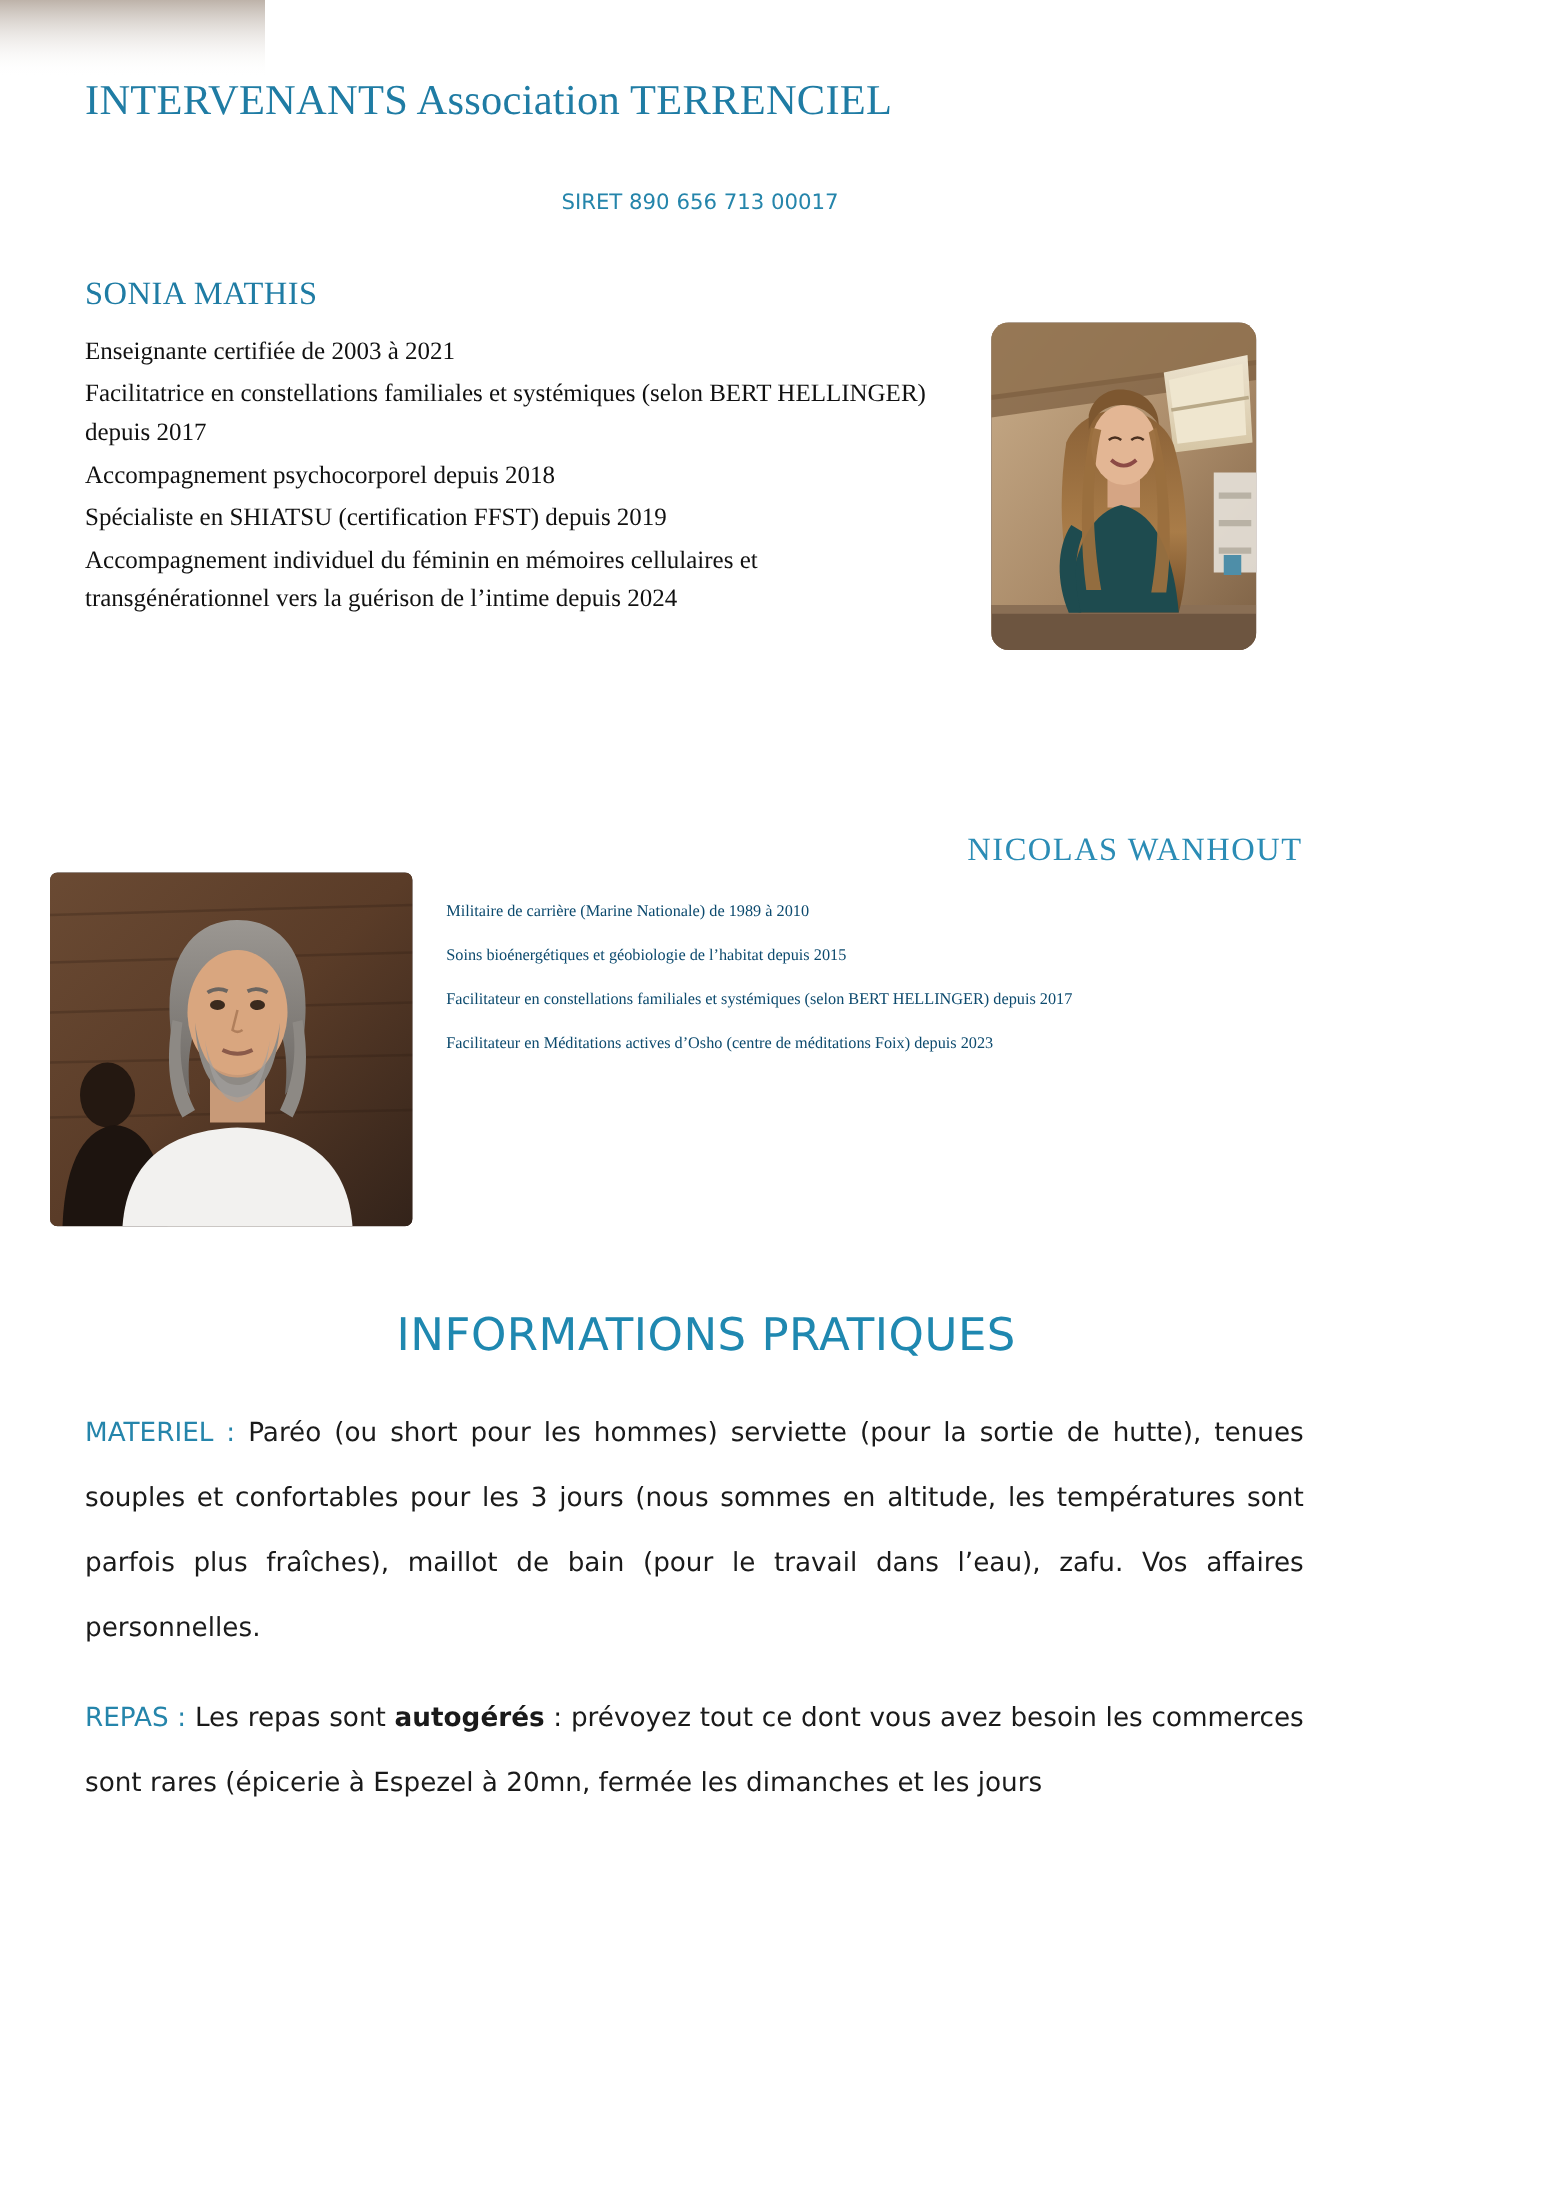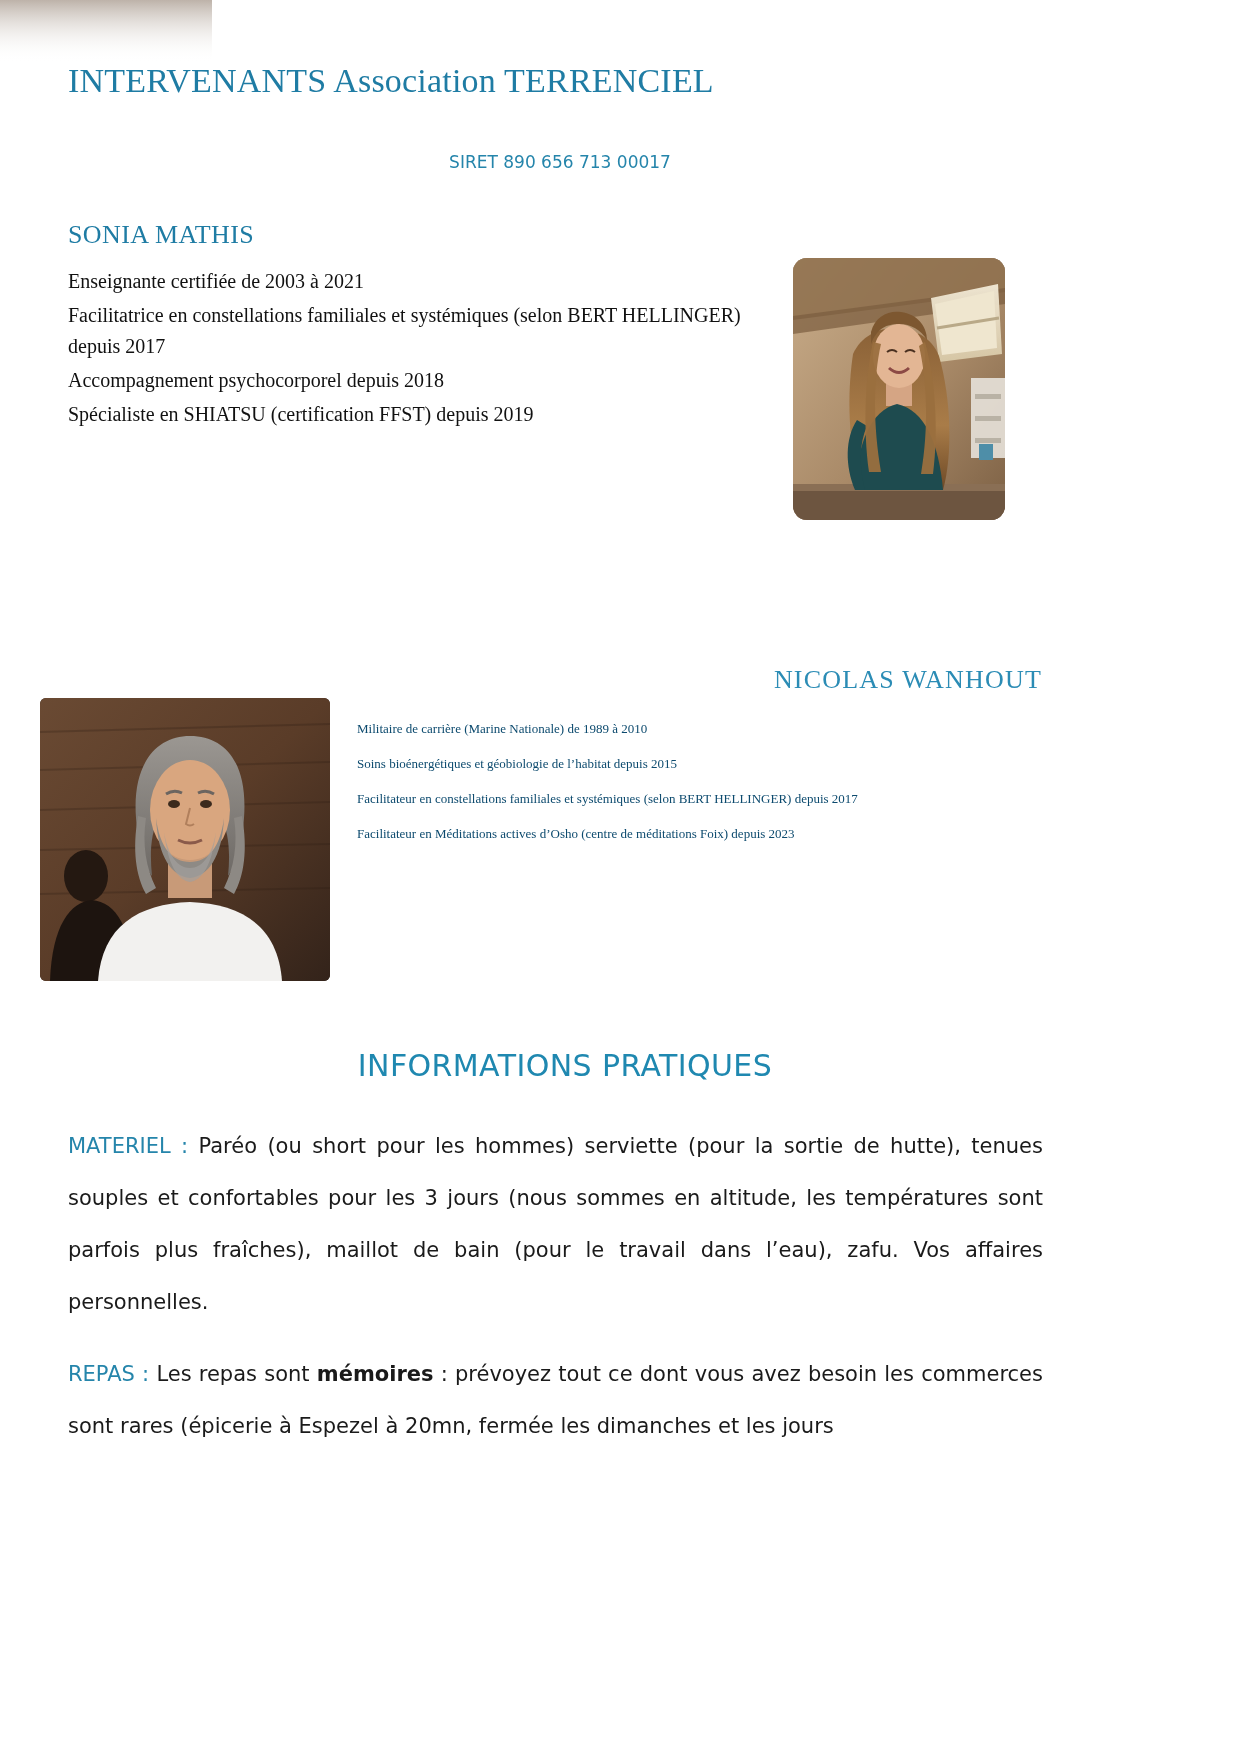--- a/index.html
+++ b/index.html
@@ -114,21 +114,21 @@
   }
 
   
   .section-heading {
     position: absolute;
     left: 0;
     top: 1048px;
     width: 1130px;
     text-align: center;
     font-family: "DejaVu Sans", sans-serif;
-    font-size: 30px;
+    font-size: 36px;
     color: #1f88b0;
     letter-spacing: 0.4px;
   }
 
   
   .para {
     position: absolute;
     left: 68px;
     width: 975px;
     font-family: "DejaVu Sans", sans-serif;
@@ -153,20 +153,21 @@
 
   <div class="doc-title">INTERVENANTS Association TERRENCIEL</div>
   <div class="doc-subtitle">SIRET 890 656 713 00017</div>
 
   <div class="person1-name">SONIA MATHIS</div>
   <div class="person1-lines">
     <p>Enseignante certifiée de 2003 à 2021</p>
     <p>Facilitatrice en constellations familiales et systémiques (selon BERT HELLINGER) depuis 2017</p>
     <p>Accompagnement psychocorporel depuis 2018</p>
     <p>Spécialiste en SHIATSU (certification FFST) depuis 2019</p>
+    <p>Accompagnement individuel du féminin en mémoires cellulaires et transgénérationnel vers la guérison de l’intime depuis 2024</p>
   </div>
 
   <div class="photo1">
     <svg width="212" height="262" viewBox="0 0 212 262" xmlns="http://www.w3.org/2000/svg">
       <defs>
         <linearGradient id="wallG" x1="0" y1="0" x2="1" y2="1">
           <stop offset="0%" stop-color="#c9ad8a"></stop>
           <stop offset="55%" stop-color="#a98a68"></stop>
           <stop offset="100%" stop-color="#7c6044"></stop>
         </linearGradient>
@@ -288,16 +289,16 @@
     <p>Facilitateur en Méditations actives d’Osho (centre de méditations Foix) depuis 2023</p>
   </div>
 
   <div class="section-heading">INFORMATIONS PRATIQUES</div>
 
   <div class="para" id="para-materiel">
     <span class="label">MATERIEL :</span><span> Paréo (ou short pour les hommes) serviette (pour la sortie de hutte), tenues souples et confortables pour les 3 jours (nous sommes en altitude, les températures sont parfois plus fraîches), maillot de bain (pour le travail dans l’eau), zafu. Vos affaires personnelles.</span>
   </div>
 
   <div class="para" id="para-repas">
-    <span class="label">REPAS :</span><span> Les repas sont </span><b>mémoires</b><span> : prévoyez tout ce dont vous avez besoin les commerces sont rares (épicerie à Espezel à 20mn, fermée les dimanches et les jours</span>
+    <span class="label">REPAS :</span><span> Les repas sont </span><b>autogérés</b><span> : prévoyez tout ce dont vous avez besoin les commerces sont rares (épicerie à Espezel à 20mn, fermée les dimanches et les jours</span>
   </div>
 
 </div>
 
 </body></html>

